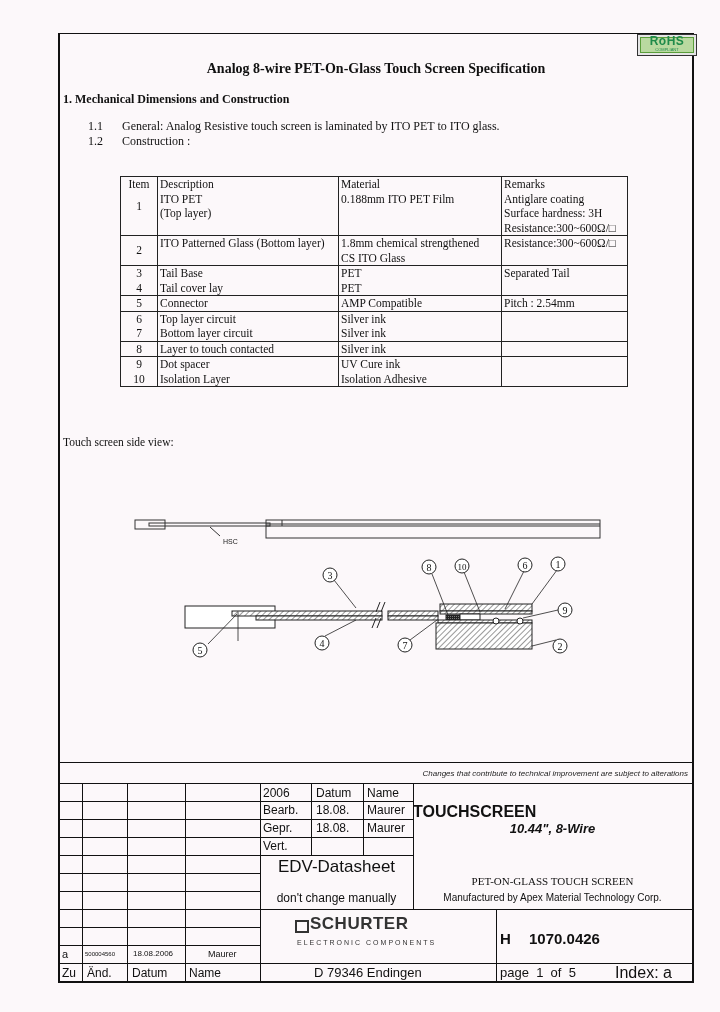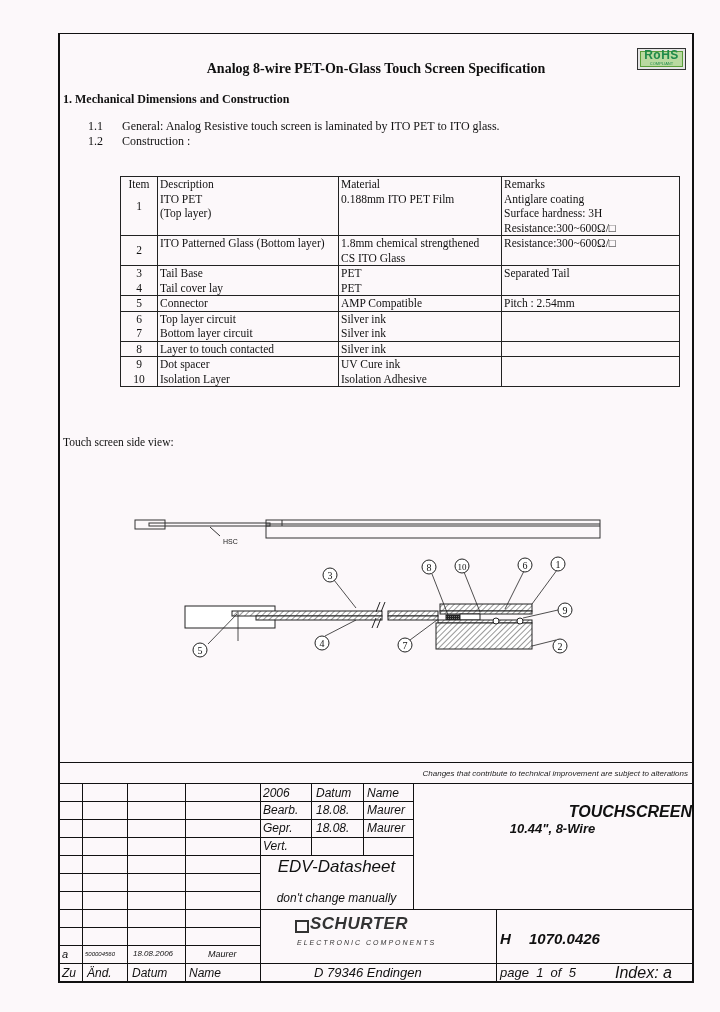--- a/index.html
+++ b/index.html
@@ -1,42 +1,42 @@
 <!DOCTYPE html>
 <html><head>
 <meta charset="utf-8">
 <style>
   html, body { margin:0; padding:0; }
   body { width:720px; height:1012px; background:#fcf8fa; position:relative; overflow:hidden;
          font-family:"Liberation Serif", serif; color:#111; }
   .abs { position:absolute; }
   #frame { left:58px; top:33px; width:636px; height:950px; border-left:2px solid #111; border-top:1px solid #111; border-right:2px solid #111; border-bottom:2px solid #111; box-sizing:border-box; }
-  #rohs { left:637px; top:48px; width:49px; height:22px; border:1px solid #333; background:#e5e5e5; box-sizing:border-box; }
+  #rohs { left:637px; top:34px; width:60px; height:22px; border:1px solid #333; background:#e5e5e5; box-sizing:border-box; }
   #rohs .inner { position:absolute; left:2px; top:2px; right:2px; bottom:2px; background:#b9d9a0; border:1px solid #5a9e3a; }
   #rohs .txt { position:absolute; left:0; right:0; top:0; text-align:center; font-family:"Liberation Sans", sans-serif; font-weight:bold; font-size:12px; color:#1f8a4a; letter-spacing:0.5px; line-height:13px; }
   #rohs .sub { position:absolute; left:0; right:0; top:12px; text-align:center; font-family:"Liberation Sans", sans-serif; font-size:4px; color:#1f8a4a; }
   #title { left:58px; width:636px; top:61px; text-align:center; font-weight:bold; font-size:14px; }
   #sec1 { left:63px; top:92px; font-weight:bold; font-size:12px; }
   .subline { font-size:12px; }
   #sub11n { left:88px; top:119px; } #sub11t { left:122px; top:119px; }
   #sub12n { left:88px; top:134px;font-family:Liberation Serif, serif; } #sub12t { left:122px; top:134px; }
-  table.spec { position:absolute; left:120px; top:176px; width:560px; border-collapse:collapse; font-size:11.5px; line-height:14.5px; }
+  table.spec { position:absolute; left:120px; top:176px; width:508px; border-collapse:collapse; font-size:11.5px; line-height:14.5px; }
   table.spec td { border:1px solid #222; vertical-align:top; padding:0 2px; }
   table.spec td.c1 { width:32px; text-align:center; }
   table.spec td.c2 { width:176px; }
   table.spec td.c3 { width:158px; }
   table.spec tr.nb td { border-bottom:none; }
   table.spec tr.nt td { border-top:none; }
   .num-mid { vertical-align:middle !important; }
   #sideview { left:63px; top:436px; font-size:11.5px; }
   .drawing { left:0; top:0; }
   
   #changes { left:60px; top:762px; width:632px; height:22px; border-top:1px solid #111; border-bottom:1px solid #111; box-sizing:border-box; font-family:"Liberation Sans", sans-serif; font-style:italic; font-size:8px; text-align:right; padding:6px 4px 0 0; color:#222; }
   .gl { position:absolute; background:#111; }
-  .cell { position:absolute; font-family:"Liberation Sans", sans-serif; font-size:12px; line-height:18px;font-style:italic; }
+  .cell { position:absolute; font-family:"Liberation Sans", sans-serif; font-size:12px; line-height:18px; }
 </style>
 </head>
 <body>
 
 <div id="frame" class="abs"></div>
 
 <div id="rohs" class="abs">
   <div class="inner"></div>
   <div class="txt">RoHS</div>
   <div class="sub">COMPLIANT</div>
@@ -263,22 +263,24 @@
   <div class="cell" style="left:203px;top:17px">Bearb.</div>
   <div class="cell" style="left:256px;top:17px">18.08.</div>
   <div class="cell" style="left:307px;top:17px">Maurer</div>
   <div class="cell" style="left:203px;top:35px">Gepr.</div>
   <div class="cell" style="left:256px;top:35px">18.08.</div>
   <div class="cell" style="left:307px;top:35px">Maurer</div>
   <div class="cell" style="left:203px;top:53px">Vert.</div>
   <div class="cell" style="left:200px;width:153px;top:72px;text-align:center;font-size:17px;line-height:22px">EDV-Datasheet</div>
   <div class="cell" style="left:200px;width:153px;top:105px;text-align:center;font-size:12px">don't change manually</div>
 
-  <div class="cell" style="left:353px;width:279px;top:19px;text-align:right;font-weight:bold;font-size:16px">TOUCHSCREEN</div>
+  <div class="cell" style="left:353px;width:279px;top:19px;text-align:left;font-weight:bold;font-size:16px">TOUCHSCREEN</div>
   <div class="cell" style="left:353px;width:279px;top:36px;text-align:center;font-weight:bold;font-style:italic;font-size:13px">10.44",  8-Wire</div>
+  <div class="cell" style="left:353px;width:279px;top:88px;text-align:center;font-family:'Liberation Serif',serif;font-size:11px">PET-ON-GLASS TOUCH SCREEN</div>
+  <div class="cell" style="left:353px;width:279px;top:105px;text-align:center;font-size:10px">Manufactured by Apex Material Technology Corp.</div>
 
   <div class="abs" style="left:235px;top:136px;width:14px;height:13px;border:2px solid #333;box-sizing:border-box"></div>
   <div class="cell" style="left:250px;top:131px;font-weight:bold;font-size:17px;color:#333;letter-spacing:0.5px">SCHURTER</div>
   <div class="cell" style="left:237px;top:150px;font-size:7px;letter-spacing:2px;color:#333">ELECTRONIC COMPONENTS</div>
 
   <div class="cell" style="left:440px;top:146px;font-weight:bold;font-size:15px">H</div>
   <div class="cell" style="left:469px;top:146px;font-weight:bold;font-size:15px">1070.0426</div>
 
   <div class="cell" style="left:2px;top:161px;font-size:11px">a</div>
   <div class="cell" style="left:25px;top:161px;font-size:6px">500004560</div>

